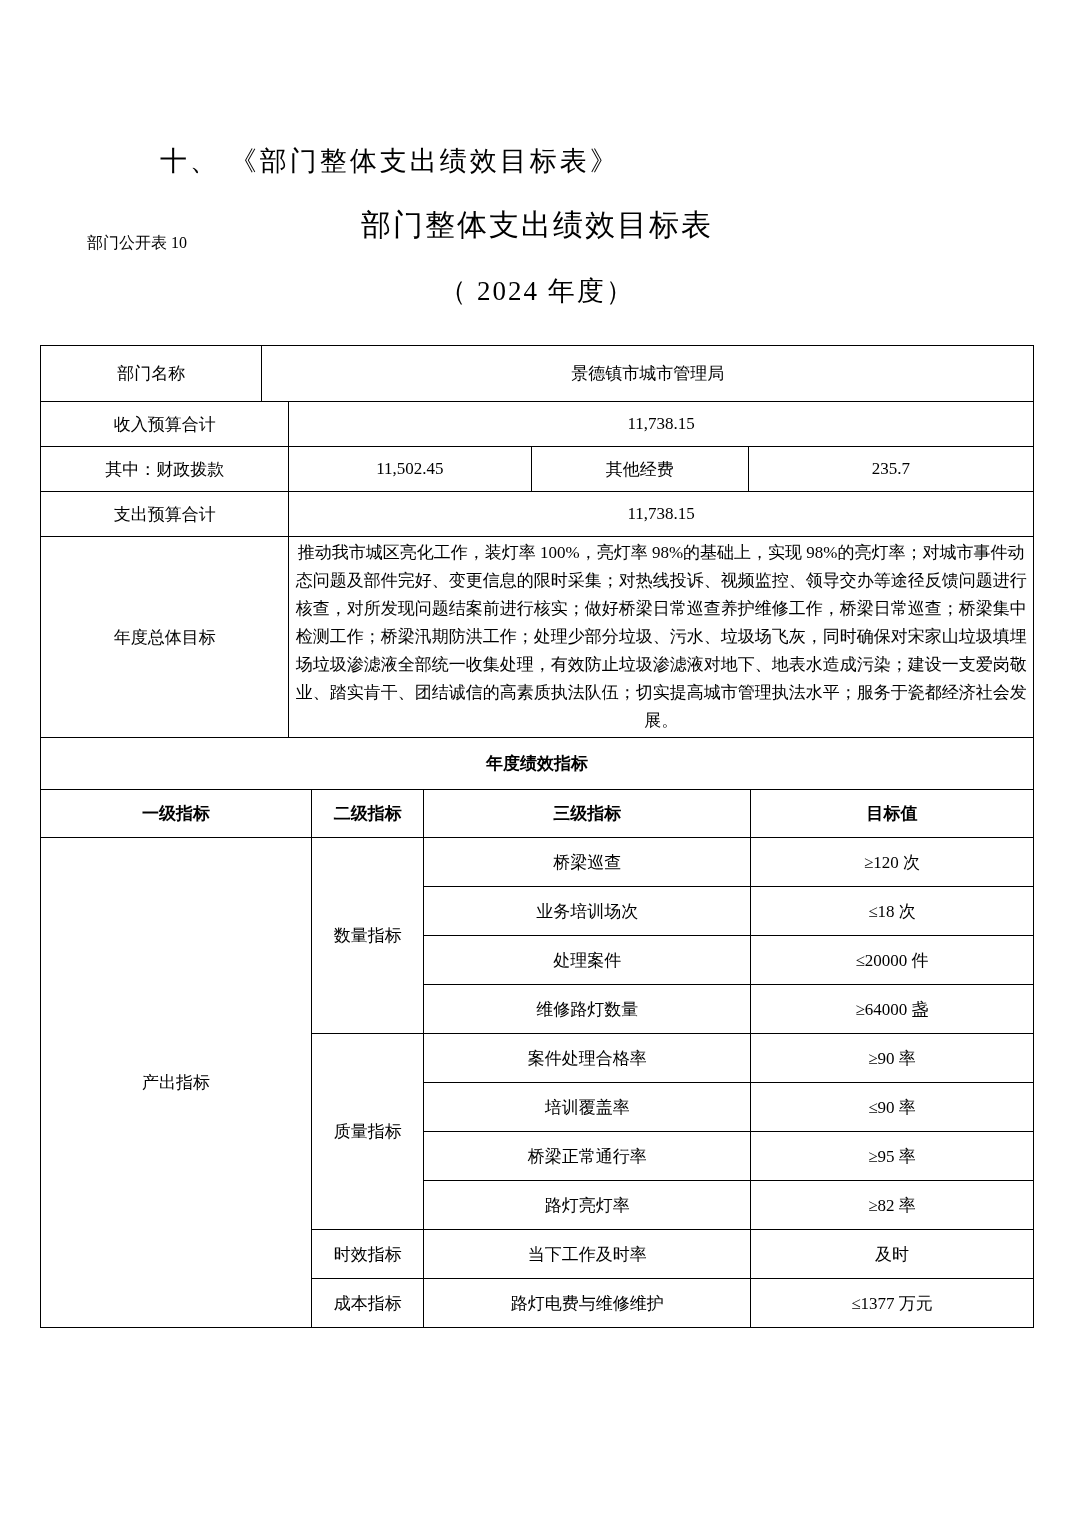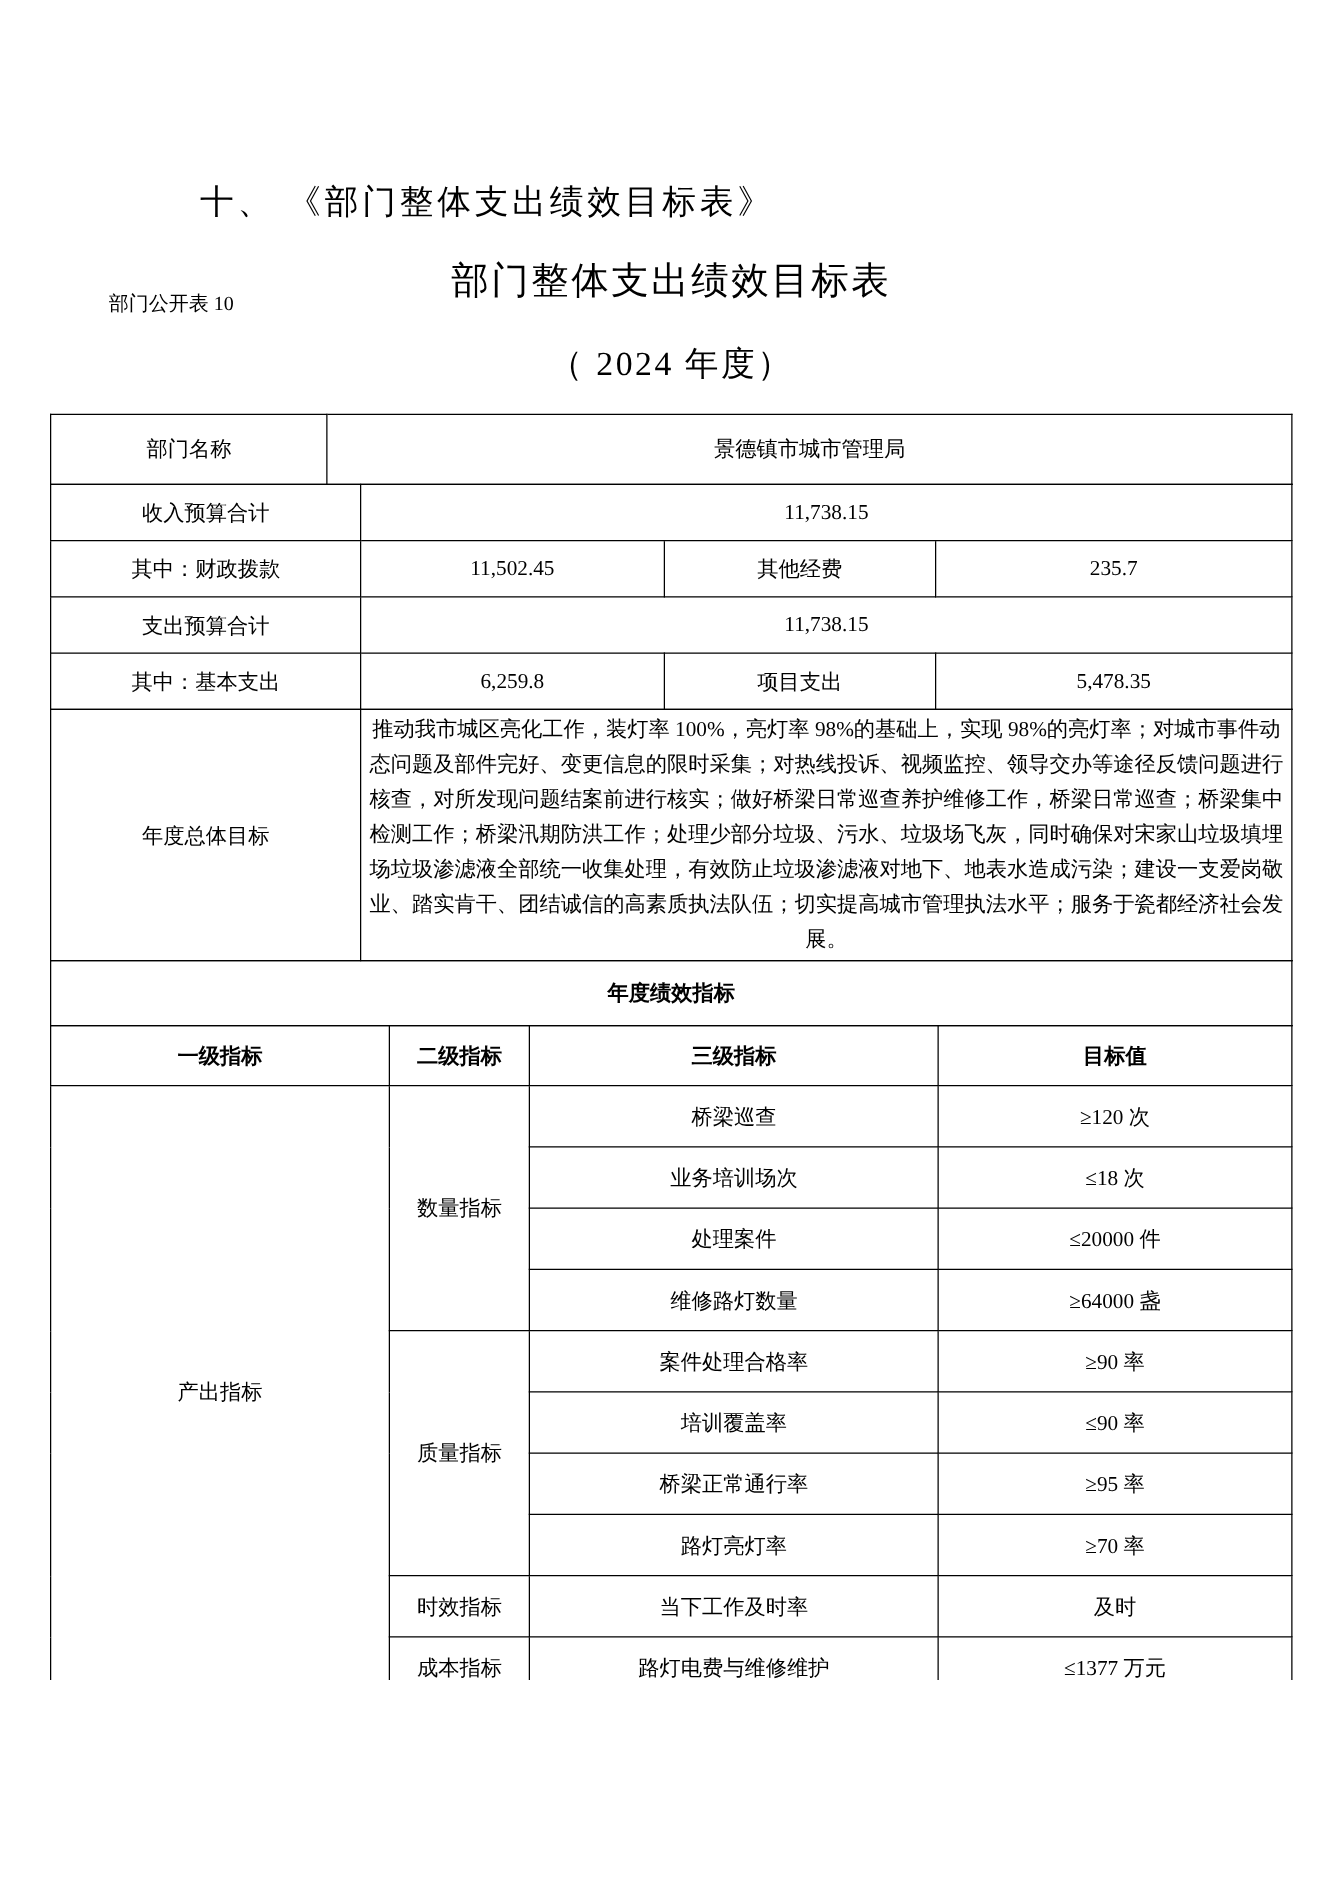--- a/index.html
+++ b/index.html
@@ -47,21 +47,21 @@
     line-height: 44px;
     font-family: Liberation Serif, serif;
   }
   .year-line {
     text-align: center;
     font-size: 27px;
     letter-spacing: 2px;
     margin-top: 26px;
   }
   .table-wrap {
-    margin-top: 22px;
+    margin-top: 36px;
     width: 994px;
   }
   table.t {
     width: 100%;
     border-collapse: collapse;
     table-layout: fixed;
   }
   table.t + table.t {
     margin-top: -1px;
   }
@@ -131,26 +131,20 @@
         <tr style="height:45px">
           <td>其中：财政拨款</td>
           <td>11,502.45</td>
           <td>其他经费</td>
           <td class="left">235.7</td>
         </tr>
         <tr style="height:45px">
           <td>支出预算合计</td>
           <td colspan="3">11,738.15</td>
         </tr>
-        <tr style="height:45px">
-          <td>其中：基本支出</td>
-          <td>6,259.8</td>
-          <td>项目支出</td>
-          <td class="left">5,478.35</td>
-        </tr>
       </tbody>
         </table>
 
       <table class="t">
         <colgroup>
             <col style="width:25%">
             <col style="width:75%">
           </colgroup>
         <tbody>
             <tr style="height:172px">
@@ -208,21 +202,21 @@
         <tr style="height:49px">
           <td>培训覆盖率</td>
           <td class="left">≤90 率</td>
         </tr>
         <tr style="height:49px">
           <td>桥梁正常通行率</td>
           <td class="left">≥95 率</td>
         </tr>
         <tr style="height:49px">
           <td>路灯亮灯率</td>
-          <td class="left">≥70 率</td>
+          <td class="left">≥82 率</td>
         </tr>
         <tr style="height:49px">
           <td>时效指标</td>
           <td>当下工作及时率</td>
           <td class="left">及时</td>
         </tr>
         <tr style="height:49px">
           <td>成本指标</td>
           <td>路灯电费与维修维护</td>
           <td class="left">≤1377 万元</td>

